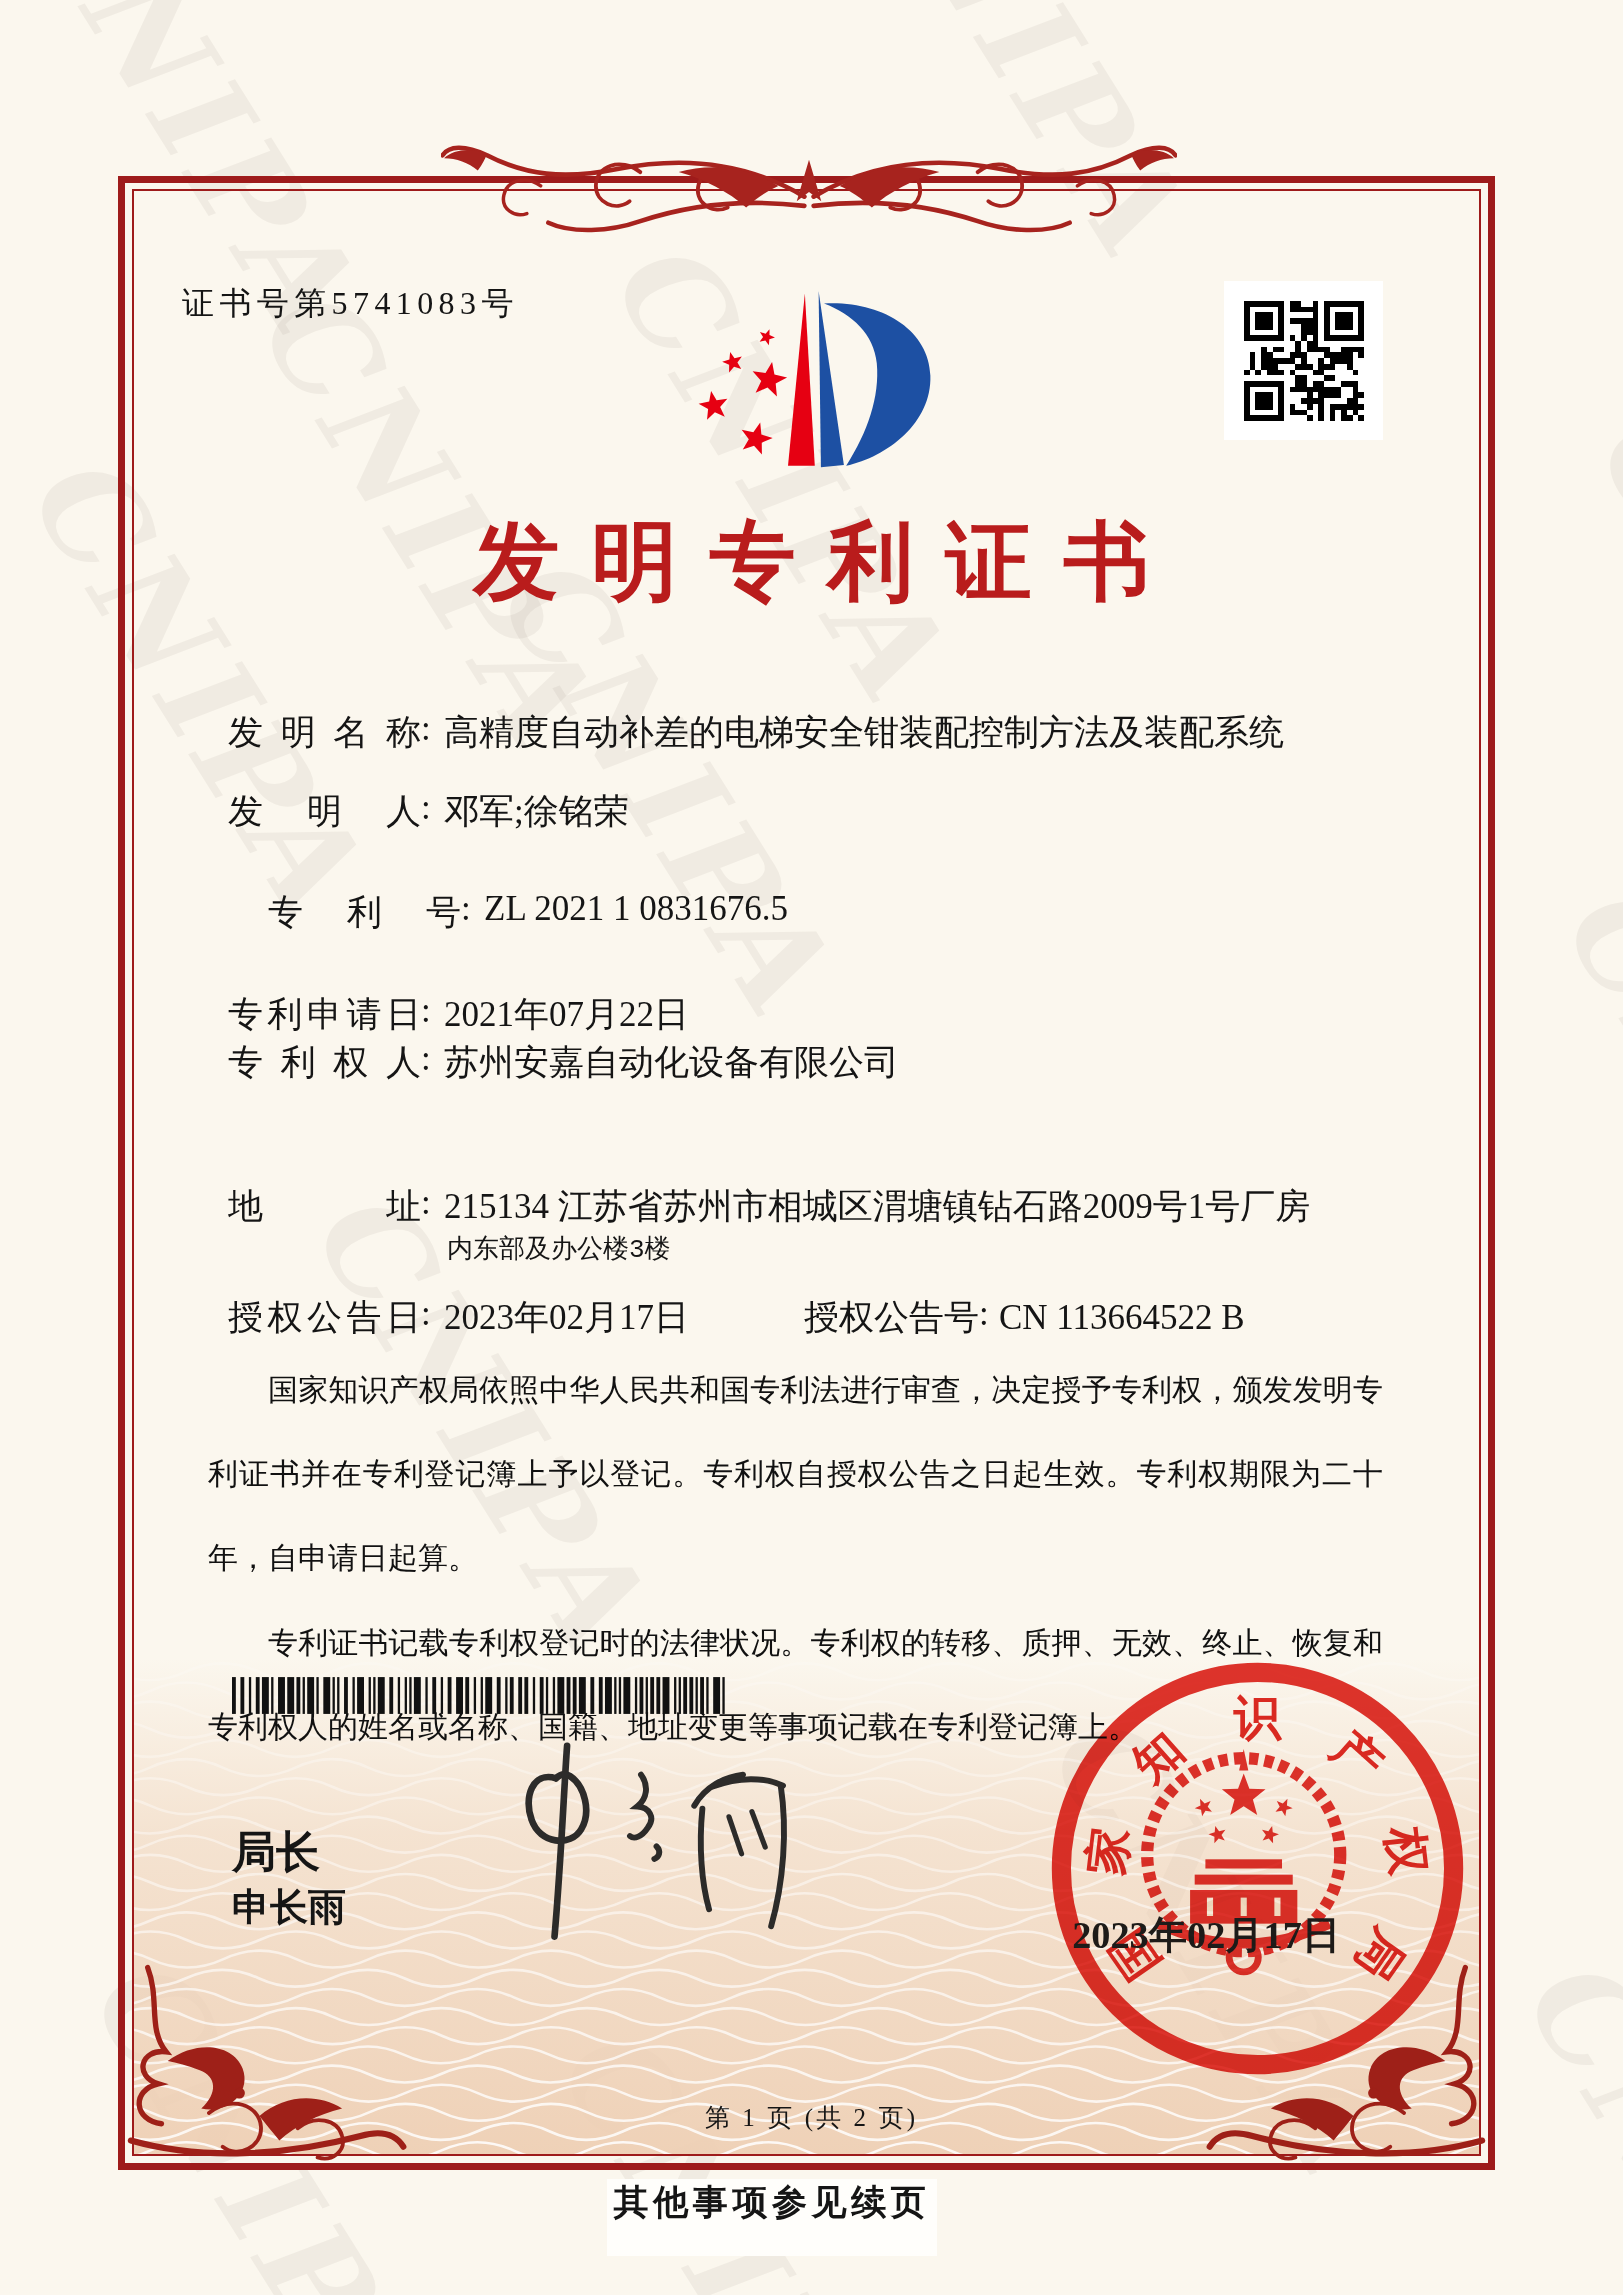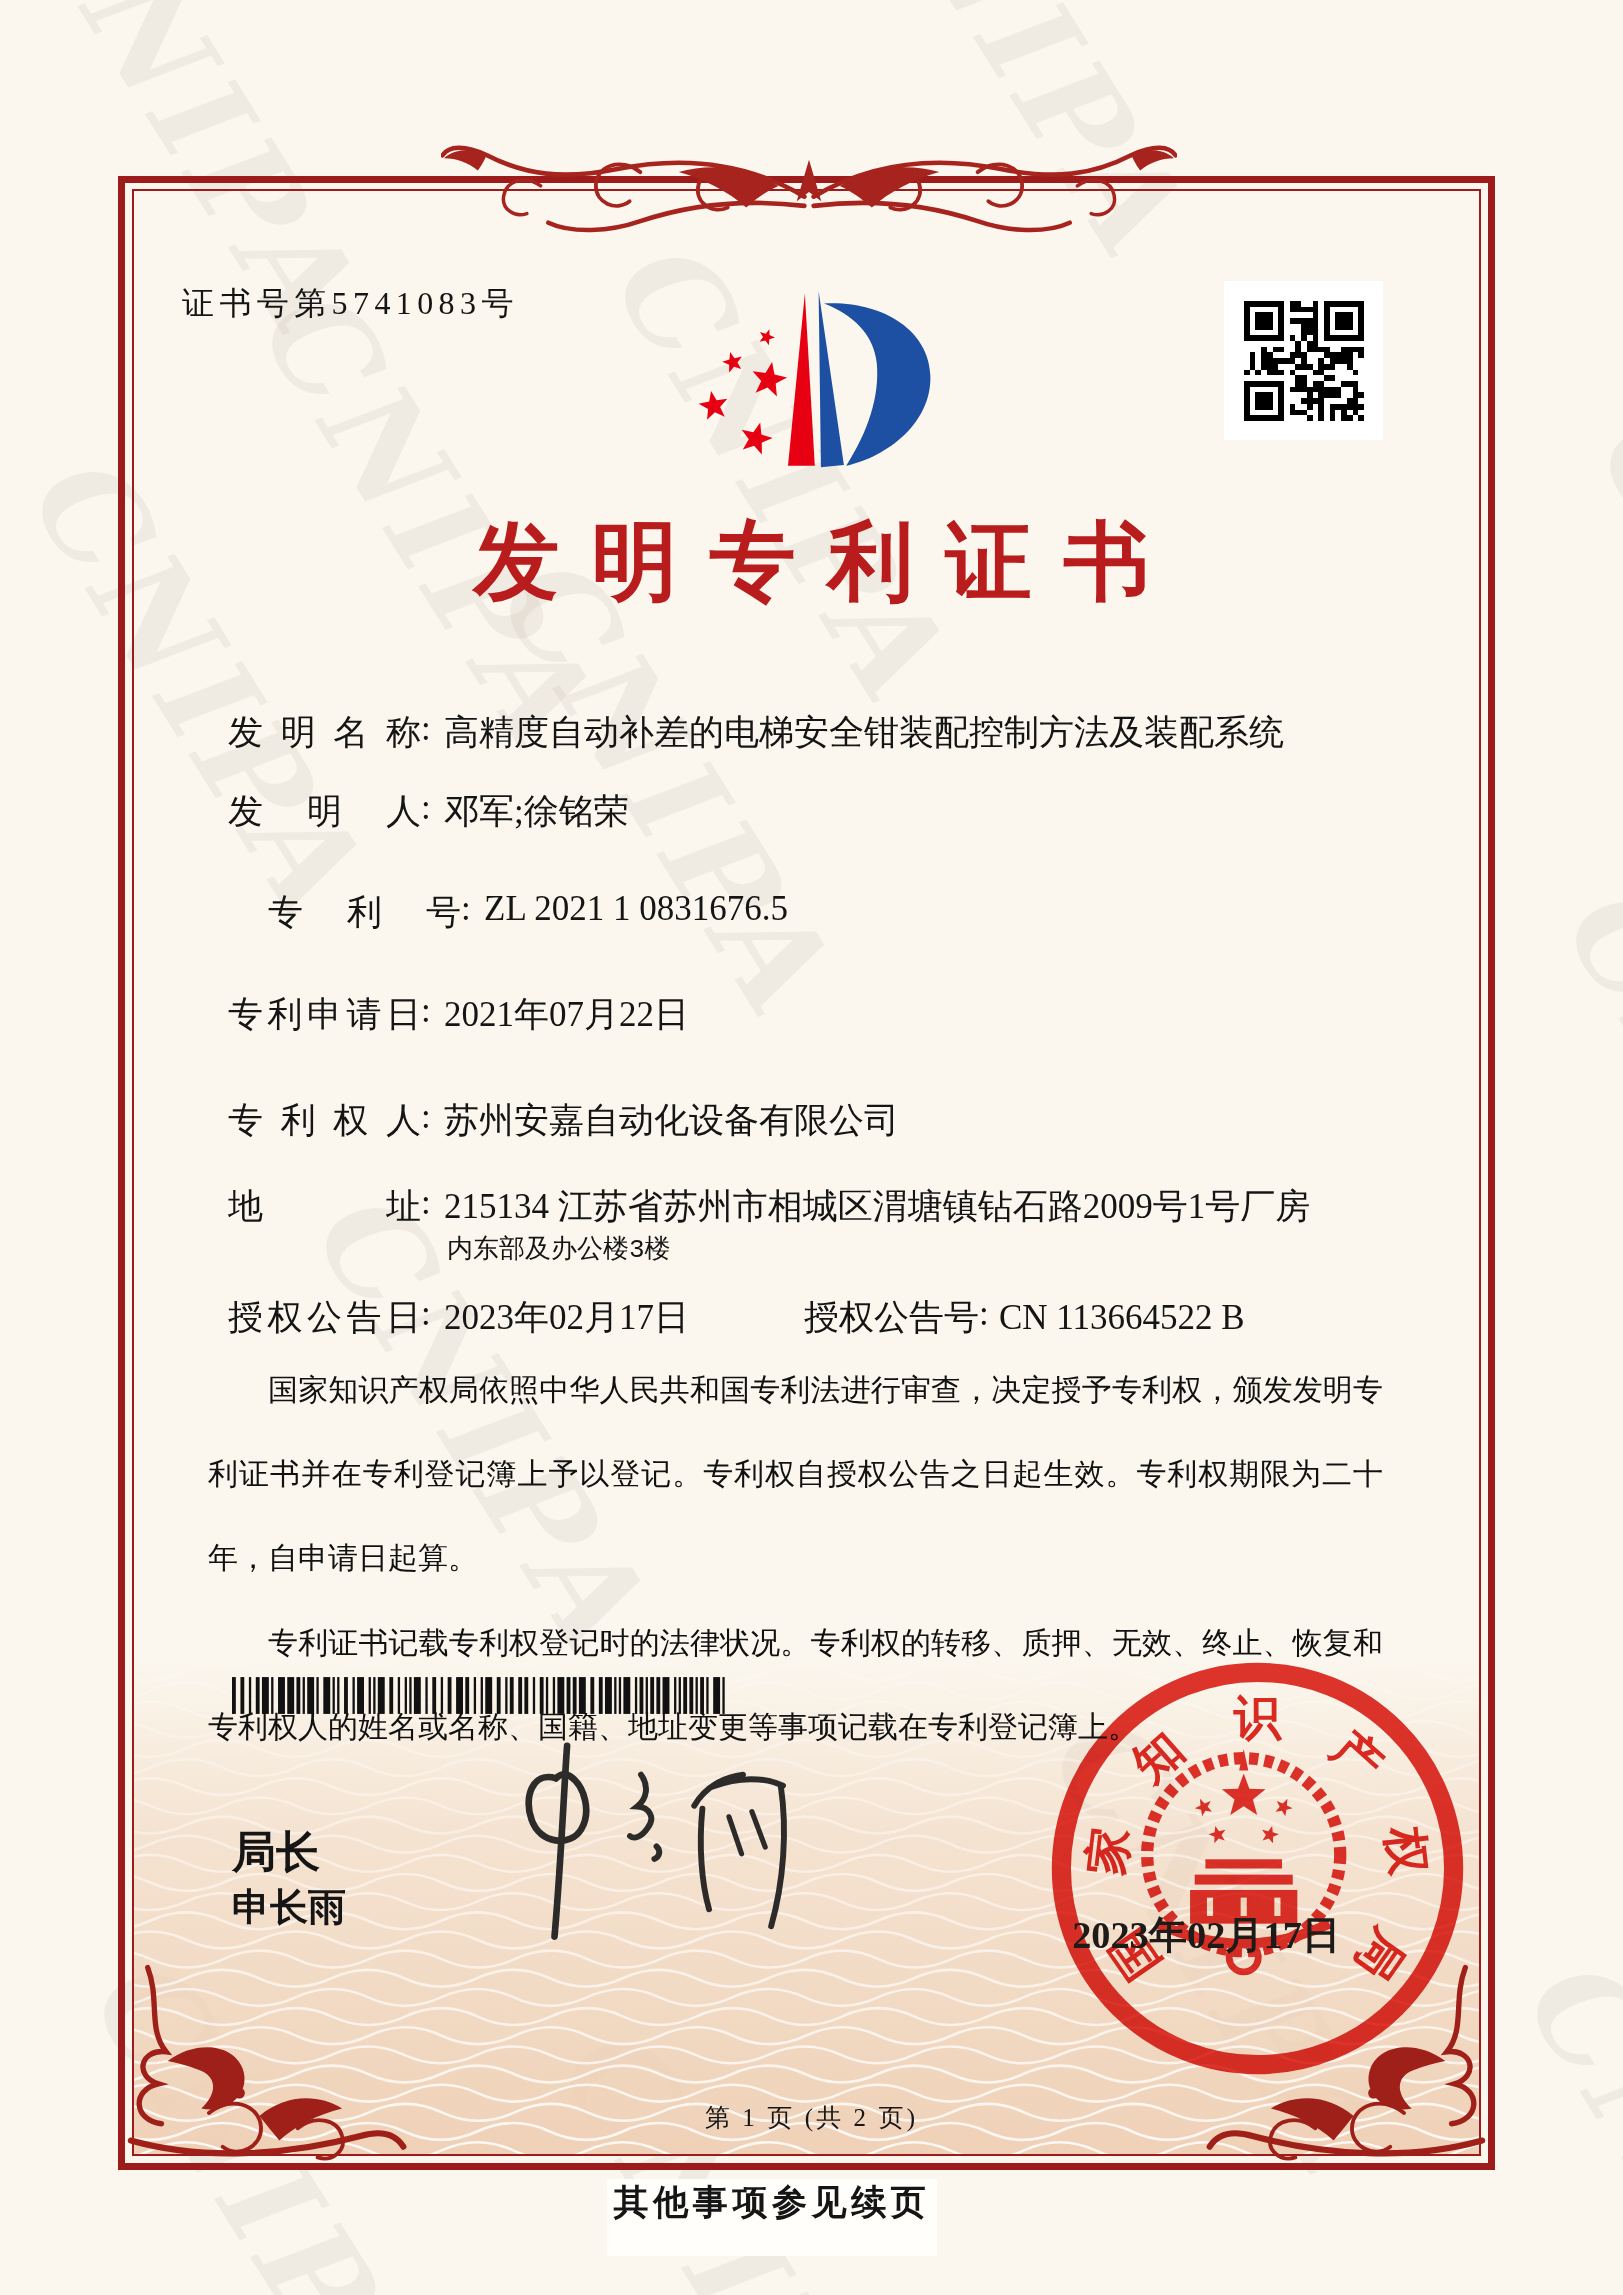--- a/index.html
+++ b/index.html
@@ -436,21 +436,21 @@
   </div>
   <div class="frow" style="top:788px;">
     <span class="flabel">发明人</span><span class="fcolon">:</span><span class="fvalue">邓军;徐铭荣</span>
   </div>
   <div class="frow" style="top:889px;margin-left:40px;">
     <span class="flabel">专利号</span><span class="fcolon">:</span><span class="fvalue">ZL 2021 1 0831676.5</span>
   </div>
   <div class="frow" style="top:991px;">
     <span class="flabel">专利申请日</span><span class="fcolon">:</span><span class="fvalue">2021年07月22日</span>
   </div>
-  <div class="frow" style="top:1097px;">
+  <div class="frow" style="top:1039px;">
     <span class="flabel">专利权人</span><span class="fcolon">:</span><span class="fvalue">苏州安嘉自动化设备有限公司</span>
   </div>
   <div class="frow" style="top:1183px;">
     <span class="flabel">地址</span><span class="fcolon">:</span><span class="fvalue">215134 江苏省苏州市相城区渭塘镇钻石路2009号1号厂房</span>
   </div>
   <div class="addr2">内东部及办公楼3楼</div>
   <div class="frow" style="top:1294px;">
     <span class="flabel">授权公告日</span><span class="fcolon">:</span><span class="fvalue">2023年02月17日</span>
   </div>
   <div class="grant-right">

